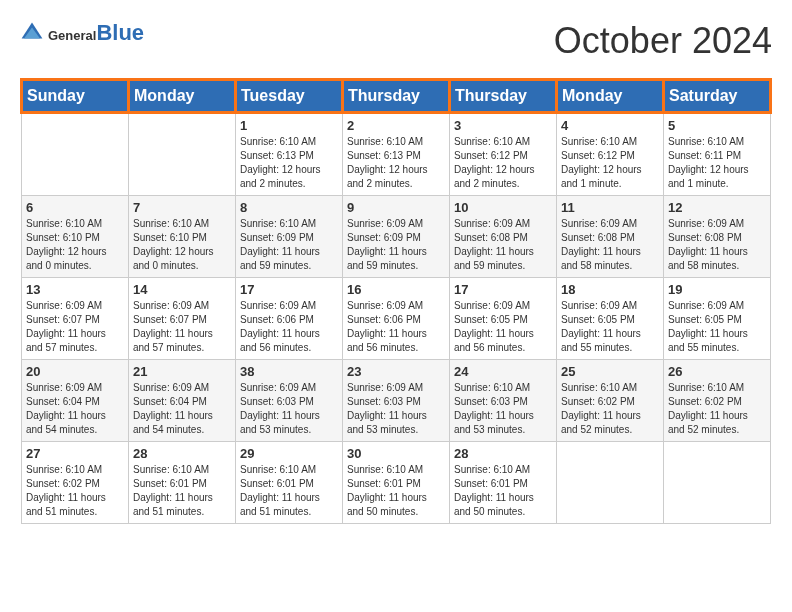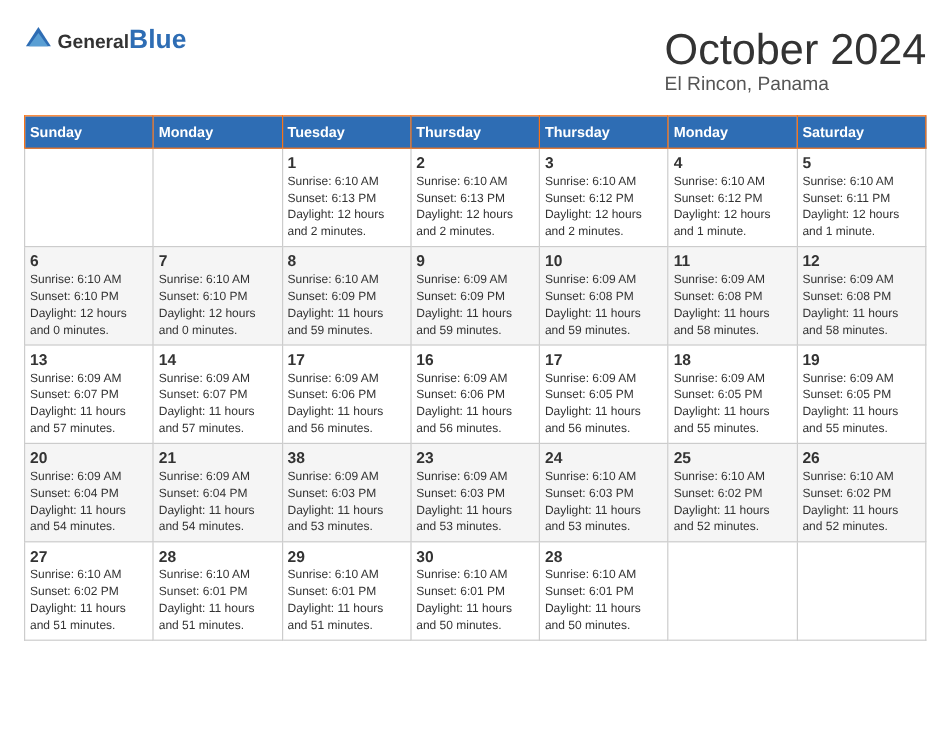--- a/index.html
+++ b/index.html
@@ -39,23 +39,23 @@
     table {
       width: 100%;
       border-collapse: collapse;
       font-size: 11px;
     }
     thead th {
       background-color: #2e6db4;
       color: #fff;
       padding: 6px 4px;
       text-align: left;
-      font-size: 12px;
+      font-size: 16px;
       font-weight: bold;
-      border: 1px solid #f97316;
+      border: 3px solid #f97316;
     }
     tbody td {
       border: 1px solid #ccc;
       vertical-align: top;
       padding: 4px;
       height: 80px;
       width: 107px;
     }
     tbody tr:nth-child(even) td {
       background-color: #f5f5f5;
@@ -82,26 +82,25 @@
 </head>
 <body>
 
 <div class="header">
   <div class="logo">
     <svg class="logo-icon" viewBox="0 0 30 30" xmlns="http://www.w3.org/2000/svg">
       <polygon points="15,2 28,22 2,22" fill="#2e6db4"></polygon>
       <polygon points="15,8 25,22 5,22" fill="#5a9fd4"></polygon>
     </svg>
     <div>
-      <span style="font-size:16px;font-weight:bold;color:#333;">General</span><span style="font-size:22px;font-weight:bold;color:#2e6db4;">Blue</span>
+      <span style="font-size:13px;font-weight:bold;color:#333;">General</span><span style="font-size:22px;font-weight:bold;color:#2e6db4;">Blue</span>
     </div>
   </div>
   <div class="title-block">
     <div class="month-title">October 2024</div>
-    <div class="location-title">El Rincon, Panama</div>
   </div>
 </div>
 
 <table>
   <thead>
     <tr>
       <th>Sunday</th>
       <th>Monday</th>
       <th>Tuesday</th>
       <th>Thursday</th>

